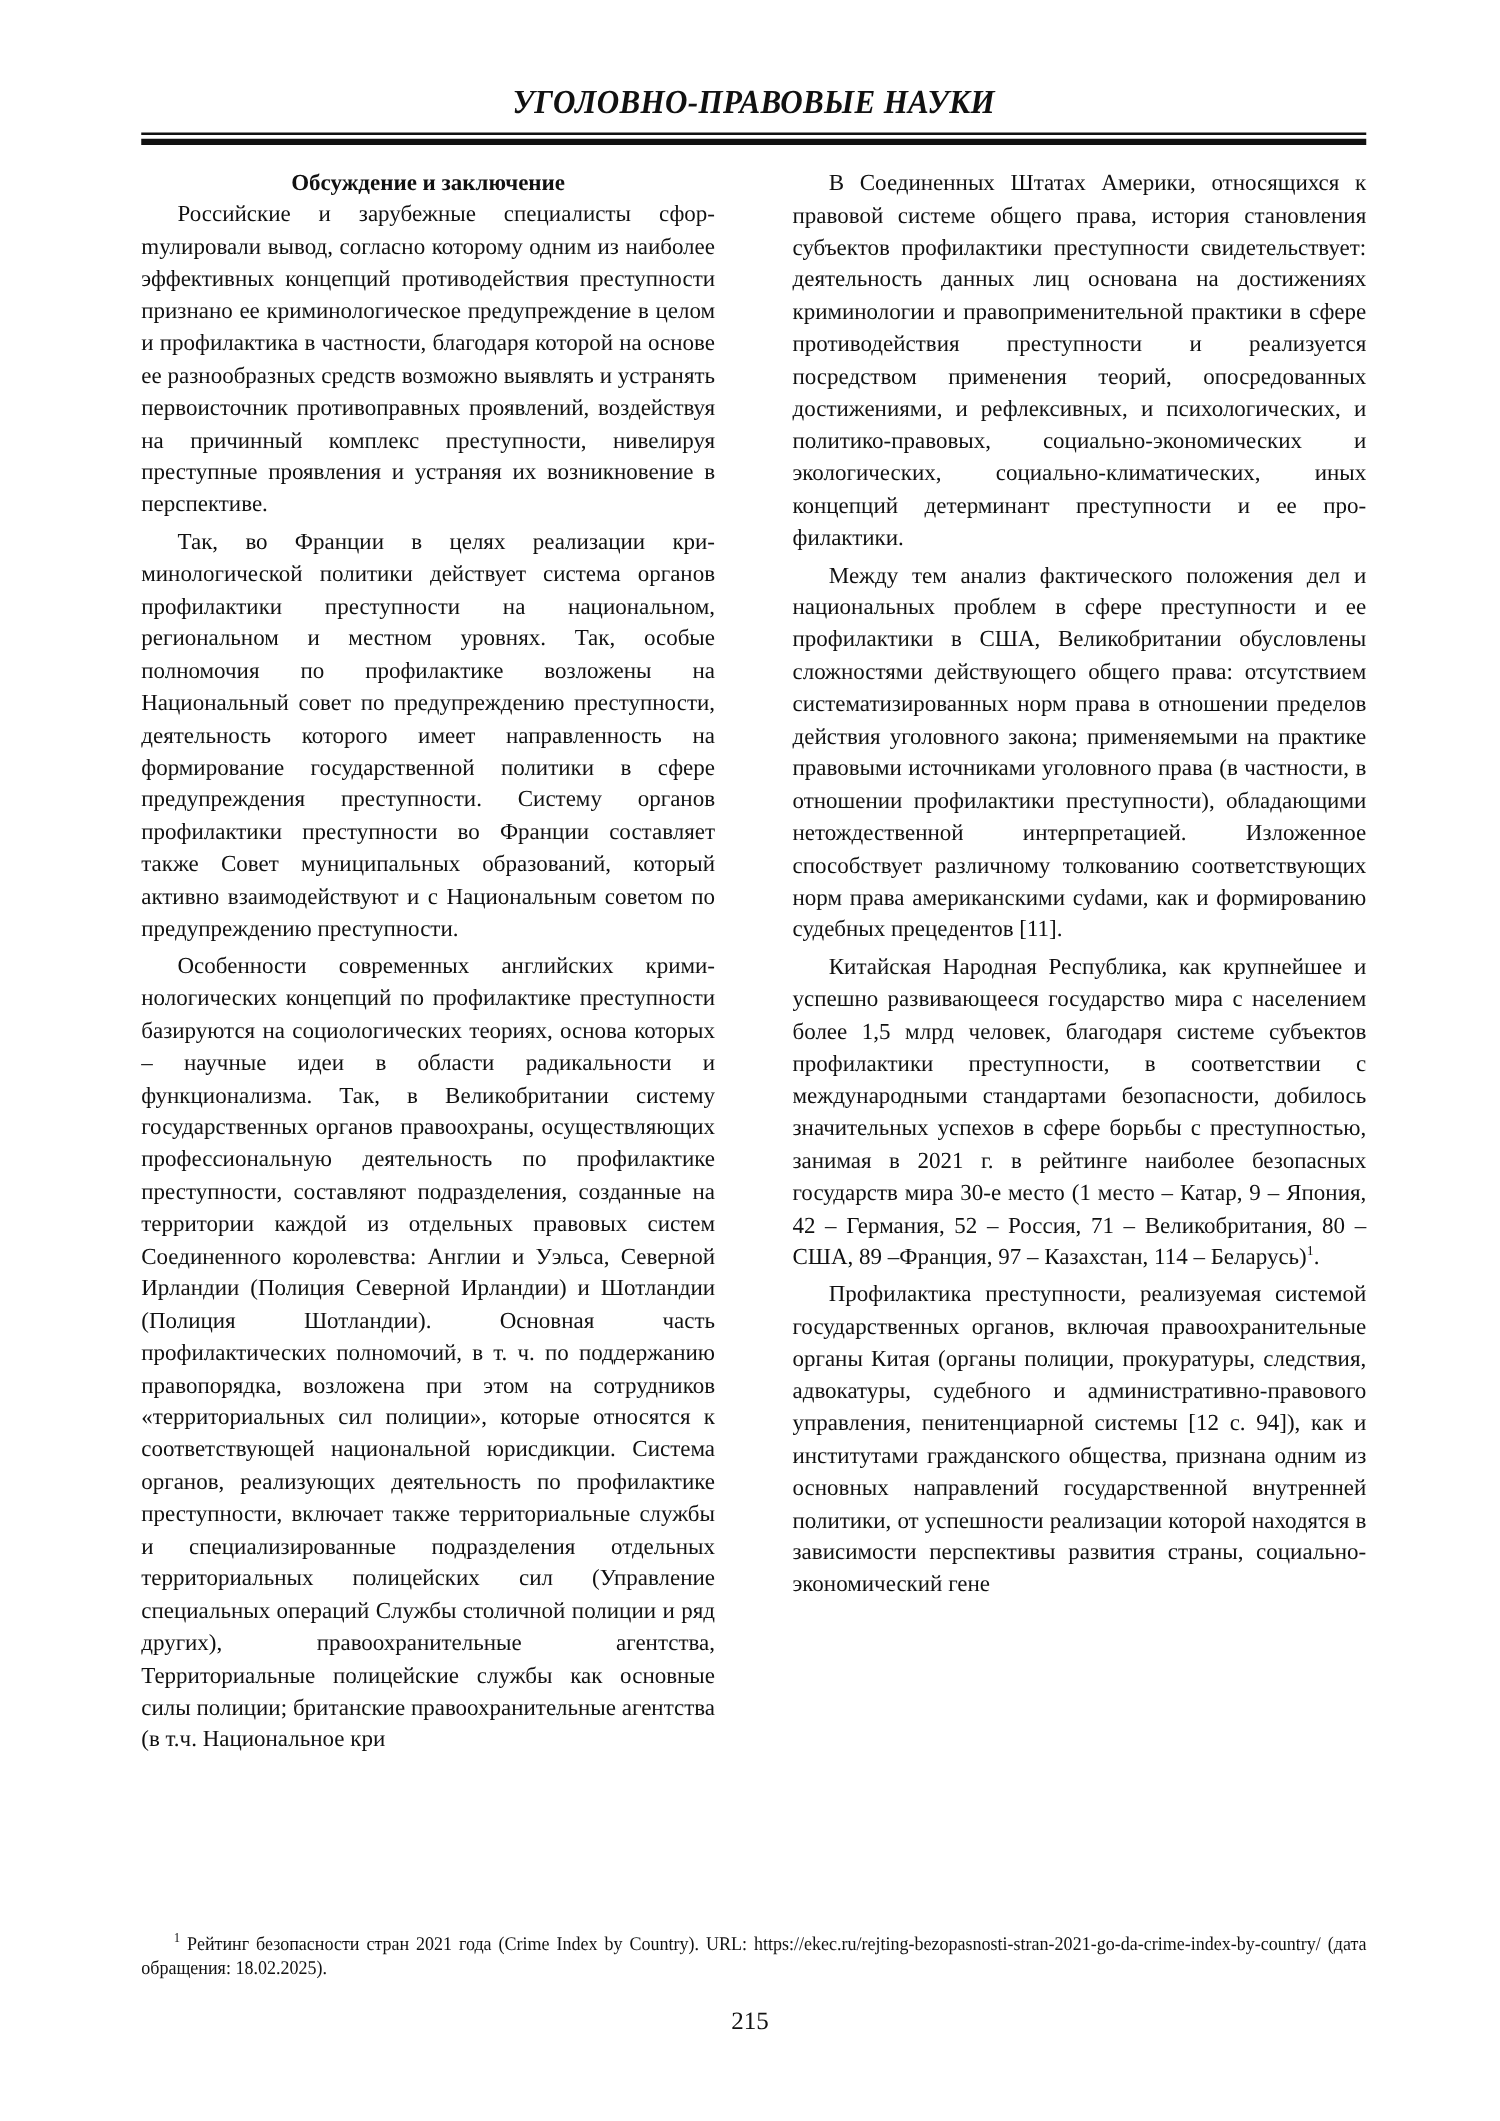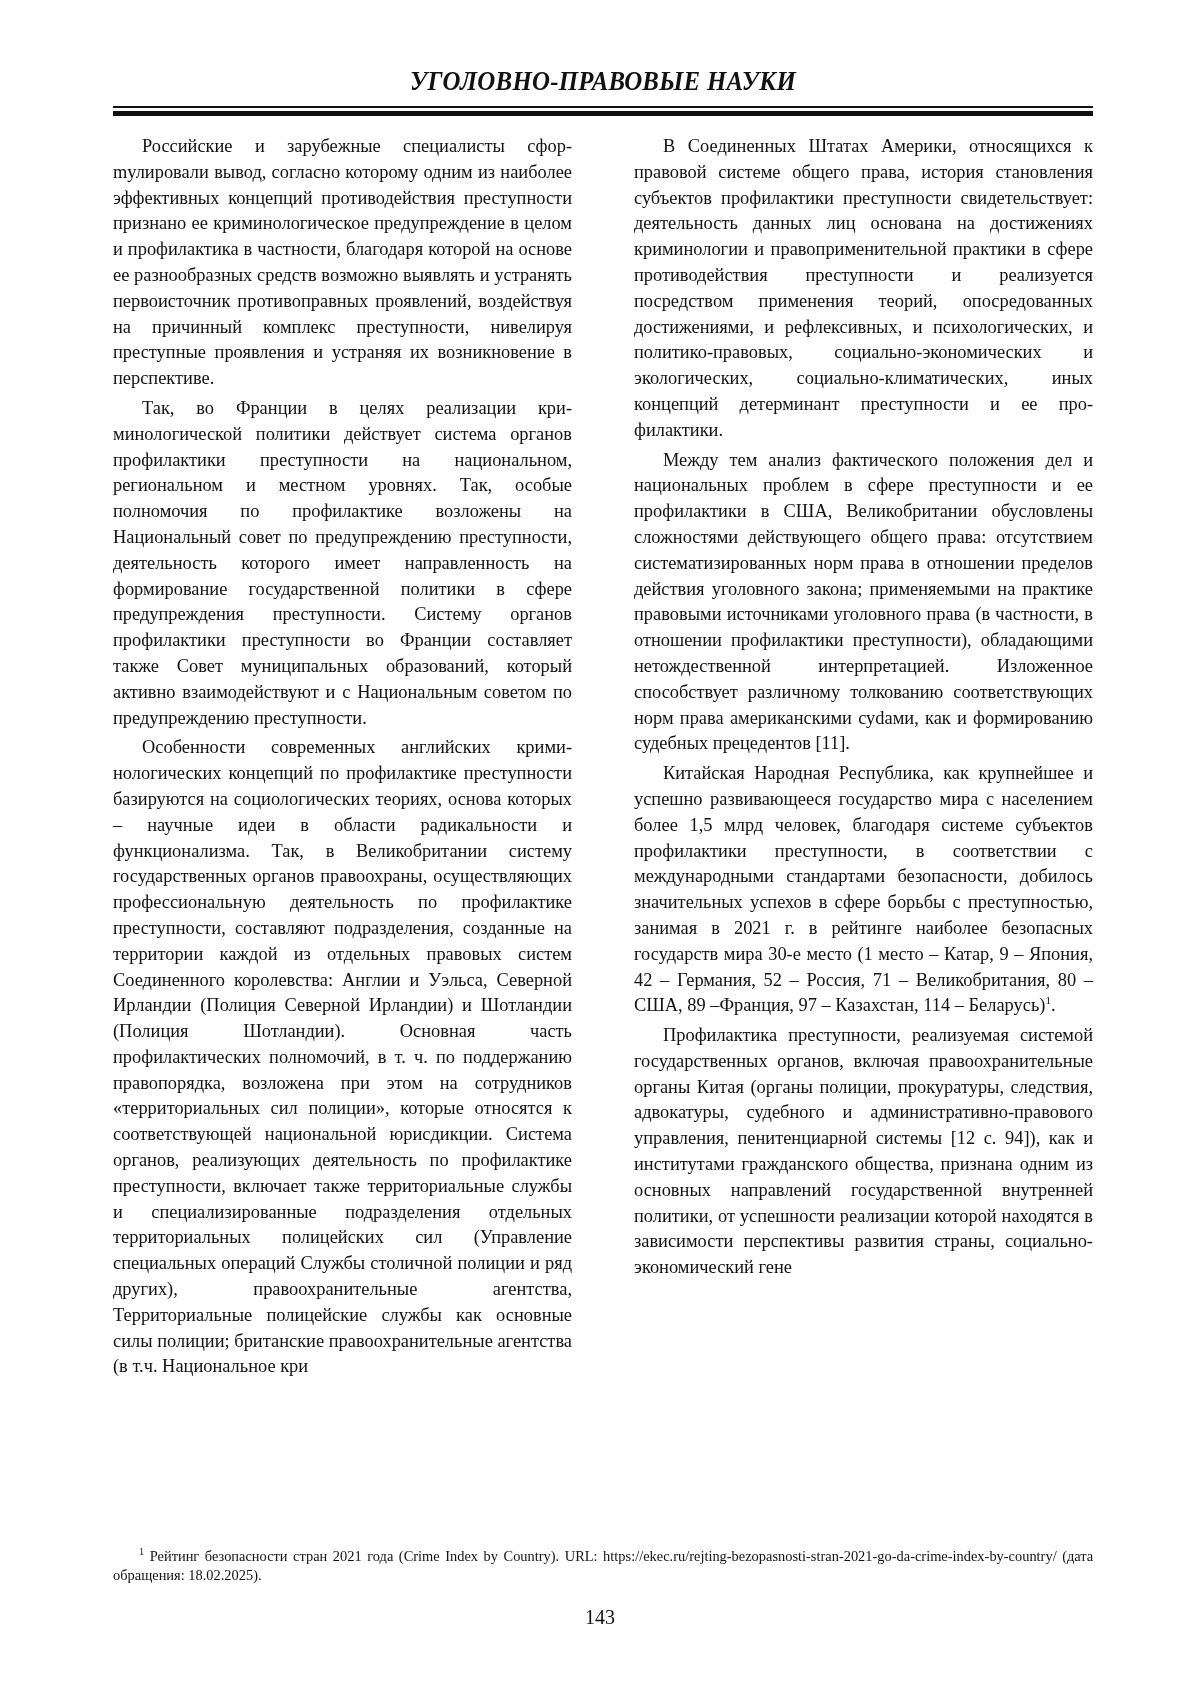--- a/index.html
+++ b/index.html
@@ -108,29 +108,30 @@
   </style>
 </head>
 <body>
 
 <div class="running-head">УГОЛОВНО-ПРАВОВЫЕ НАУКИ</div>
 <div class="rule-thin"></div>
 <div class="rule-thick"></div>
 
 <div class="columns">
   <div class="col">
+    <h2 class="section-heading">Обсуждение и заключение</h2>
     <p>Российские и зарубежные специалисты сфор­mулировали вывод, согласно которому одним из наиболее эффективных концепций противодей­ствия преступности признано ее криминологиче­ское предупреждение в целом и профилактика в частности, благодаря которой на основе ее разно­образных средств возможно выявлять и устранять первоисточник противоправных проявлений, воз­действуя на причинный комплекс преступности, нивелируя преступные проявления и устраняя их возникновение в перспективе.</p>
     <p>Так, во Франции в целях реализации кри­минологической политики действует система органов профилактики преступности на нацио­нальном, региональном и местном уровнях. Так, особые полномочия по профилактике возложе­ны на Национальный совет по предупреждению преступности, деятельность которого имеет на­правленность на формирование государственной политики в сфере предупреждения преступности. Систему органов профилактики преступности во Франции составляет также Совет муниципальных образований, который активно взаимодействуют и с Национальным советом по предупреждению преступности.</p>
     <p>Особенности современных английских крими­нологических концепций по профилактике пре­ступности базируются на социологических тео­риях, основа которых – научные идеи в области радикальности и функционализма. Так, в Велико­британии систему государственных органов пра­воохраны, осуществляющих профессиональную деятельность по профилактике преступности, составляют  подразделения, созданные на тер­ритории каждой из отдельных правовых систем Соединенного королевства: Англии и Уэльса, Се­верной Ирландии (Полиция Северной Ирландии) и Шотландии (Полиция Шотландии). Основная часть профилактических полномочий, в т. ч. по поддержанию правопорядка, возложена при этом на сотрудников «территориальных сил полиции», которые относятся к соответствующей нацио­нальной юрисдикции. Система органов, реализу­ющих деятельность по профилактике преступно­сти, включает также территориальные службы и специализированные подразделения отдельных территориальных полицейских сил (Управление специальных операций Службы столичной по­лиции и ряд других), правоохранительные агент­ства, Территориальные полицейские службы как основные силы полиции; британские правоохра­нительные агентства (в т.ч. Национальное кри­</p>
   </div>
   <div class="col">
     <p>В Соединенных Штатах Америки, относящих­ся к правовой системе общего права, история ста­новления субъектов профилактики преступности свидетельствует: деятельность данных лиц ос­нована на достижениях криминологии и право­применительной практики в сфере противодей­ствия преступности и реализуется посредством применения теорий, опосредованных достиже­ниями, и рефлексивных, и психологических, и политико-правовых, социально-экономических и экологических, социально-климатических, иных концепций детерминант преступности и ее про­филактики.</p>
     <p>Между тем анализ фактического положения дел и национальных проблем в сфере преступно­сти и ее профилактики в США, Великобритании обусловлены сложностями действующего общего права: отсутствием систематизированных норм права в отношении пределов действия уголовно­го закона; применяемыми на практике правовы­ми источниками уголовного права (в частности, в отношении профилактики преступности), обла­дающими нетождественной интерпретацией. Из­ложенное способствует различному толкованию соответствующих норм права американскими су­dами, как и формированию судебных прецеден­тов [11].</p>
     <p><span>Китайская Народная Республика, как крупней­шее и успешно развивающееся государство мира с населением более 1,5 млрд человек, благодаря системе субъектов профилактики преступности, в соответствии с международными стандартами безопасности, добилось значительных успехов в сфере борьбы с преступностью, занимая в 2021 г. в рейтинге наиболее безопасных государств мира 30-е место (1 место – Катар, 9 – Япония, 42 – Гер­мания, 52 – Россия, 71 – Великобритания, 80 – США, 89 –Франция, 97 – Казахстан, 114 – Бела­русь)</span><sup>1</sup><span>.</span></p>
     <p>Профилактика преступности, реализуемая си­стемой государственных органов, включая право­охранительные органы Китая (органы полиции, прокуратуры, следствия, адвокатуры, судебного и административно-правового управления, пе­нитенциарной системы [12 с. 94]), как и инсти­тутами гражданского общества, признана одним из основных направлений государственной вну­тренней политики, от успешности реализации которой находятся в зависимости перспективы развития страны, социально-экономический гене­</p>
   </div>
 </div>
 
 <div class="footnote">
   <div class="fn-first"><sup>1</sup><span> Рейтинг безопасности стран 2021 года (Crime Index by Country). URL: https://ekec.ru/rejting-bezopasnosti-stran-2021-go-da-crime-index-by-country/ (дата обращения: 18.02.2025).</span></div>
 </div>
 
-<div class="page-number">143</div>
+<div class="page-number">215</div>
 
 </body></html>

